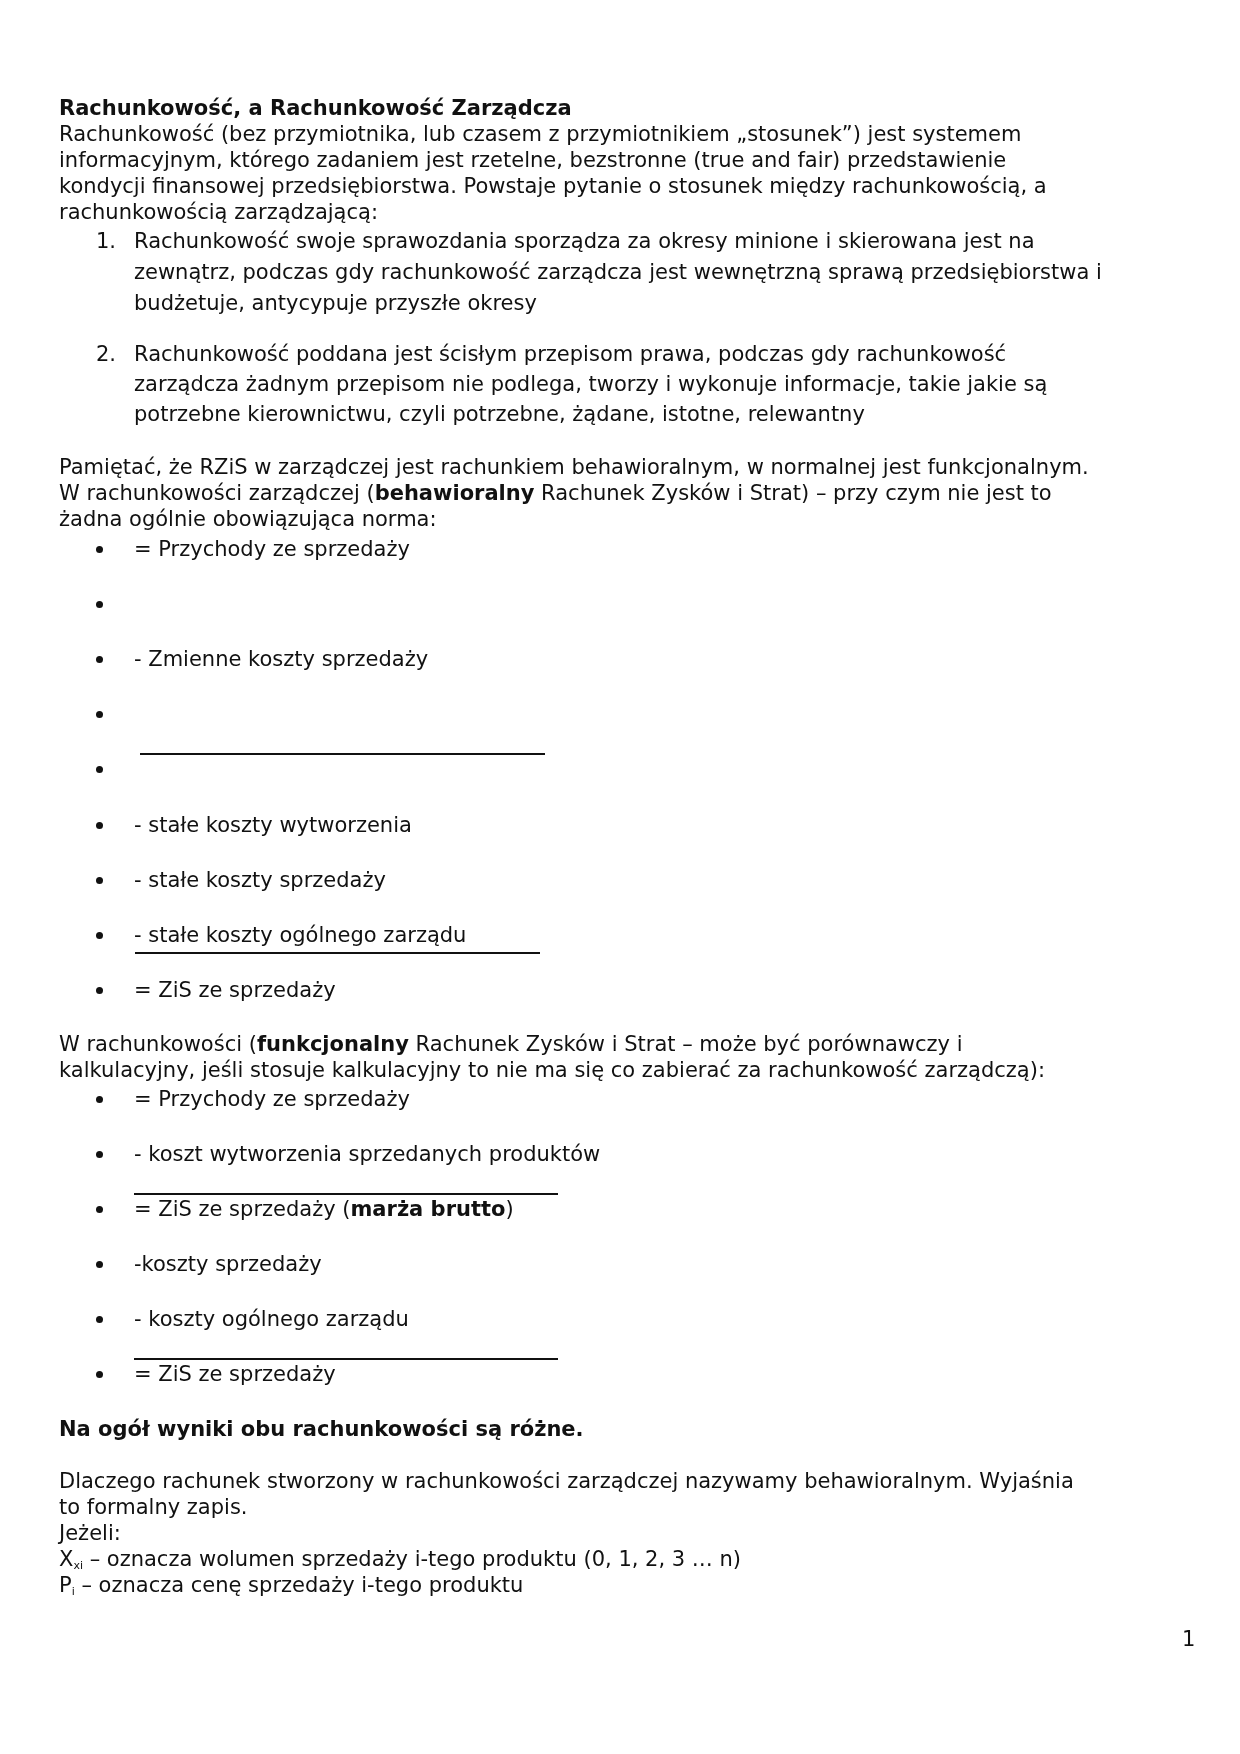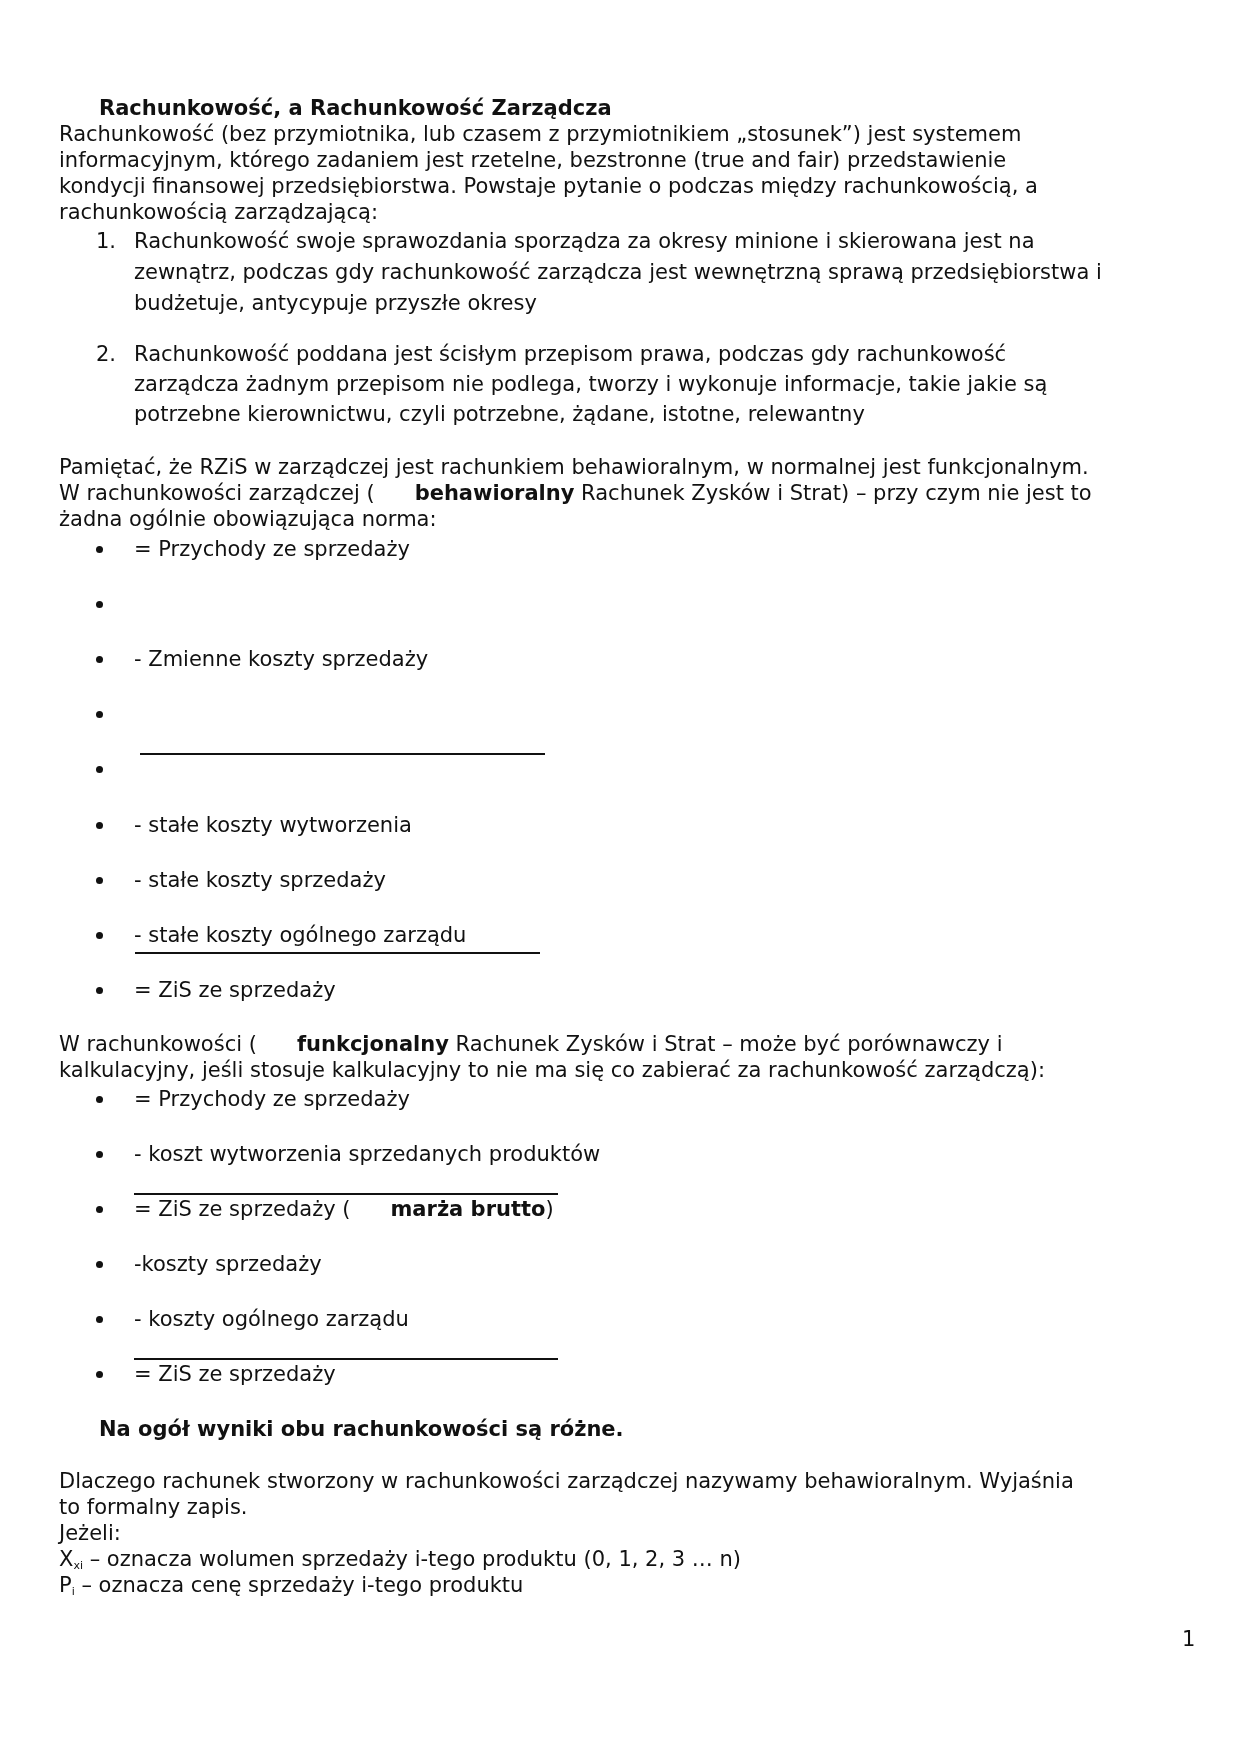--- a/index.html
+++ b/index.html
@@ -22,21 +22,21 @@
       width: 1240px; height: 1754px;
       background: #fff;
     }
     .line {
       position: absolute;
       left: 59px;
       white-space: nowrap;
       line-height: 26px;
       font-size: 21px;
     }
-    .bold { font-weight: bold; margin-left: 40px; }
+    .bold { font-weight: bold; }
     .num {
       position: absolute;
       left: 96px;
       line-height: 26px;
       white-space: nowrap;
     }
     .indent {
       position: absolute;
       left: 134px;
       white-space: nowrap;
@@ -77,21 +77,21 @@
   </style>
 </head>
 <body>
 
 <div class="page">
 
   <div class="line bold" style="top:95px;">Rachunkowość, a Rachunkowość Zarządcza</div>
 
   <div class="line" style="top:121px;">Rachunkowość (bez przymiotnika, lub czasem z przymiotnikiem „stosunek”) jest systemem</div>
   <div class="line" style="top:147px;">informacyjnym, którego zadaniem jest rzetelne, bezstronne (true and fair) przedstawienie</div>
-  <div class="line" style="top:173px;">kondycji finansowej przedsiębiorstwa. Powstaje pytanie o podczas między rachunkowością, a</div>
+  <div class="line" style="top:173px;">kondycji finansowej przedsiębiorstwa. Powstaje pytanie o stosunek między rachunkowością, a</div>
   <div class="line" style="top:199px;">rachunkowością zarządzającą:</div>
 
   <div class="num" style="top:228px;">1.</div>
   <div class="indent" style="top:228px;">Rachunkowość swoje sprawozdania sporządza za okresy minione i skierowana jest na</div>
   <div class="indent" style="top:259px;">zewnątrz, podczas gdy rachunkowość zarządcza jest wewnętrzną sprawą przedsiębiorstwa i</div>
   <div class="indent" style="top:290px;">budżetuje, antycypuje przyszłe okresy</div>
 
   <div class="num" style="top:341px;">2.</div>
   <div class="indent" style="top:341px;text-align:center;">Rachunkowość poddana jest ścisłym przepisom prawa, podczas gdy rachunkowość</div>
   <div class="indent" style="top:371px;">zarządcza żadnym przepisom nie podlega, tworzy i wykonuje informacje, takie jakie są</div>

